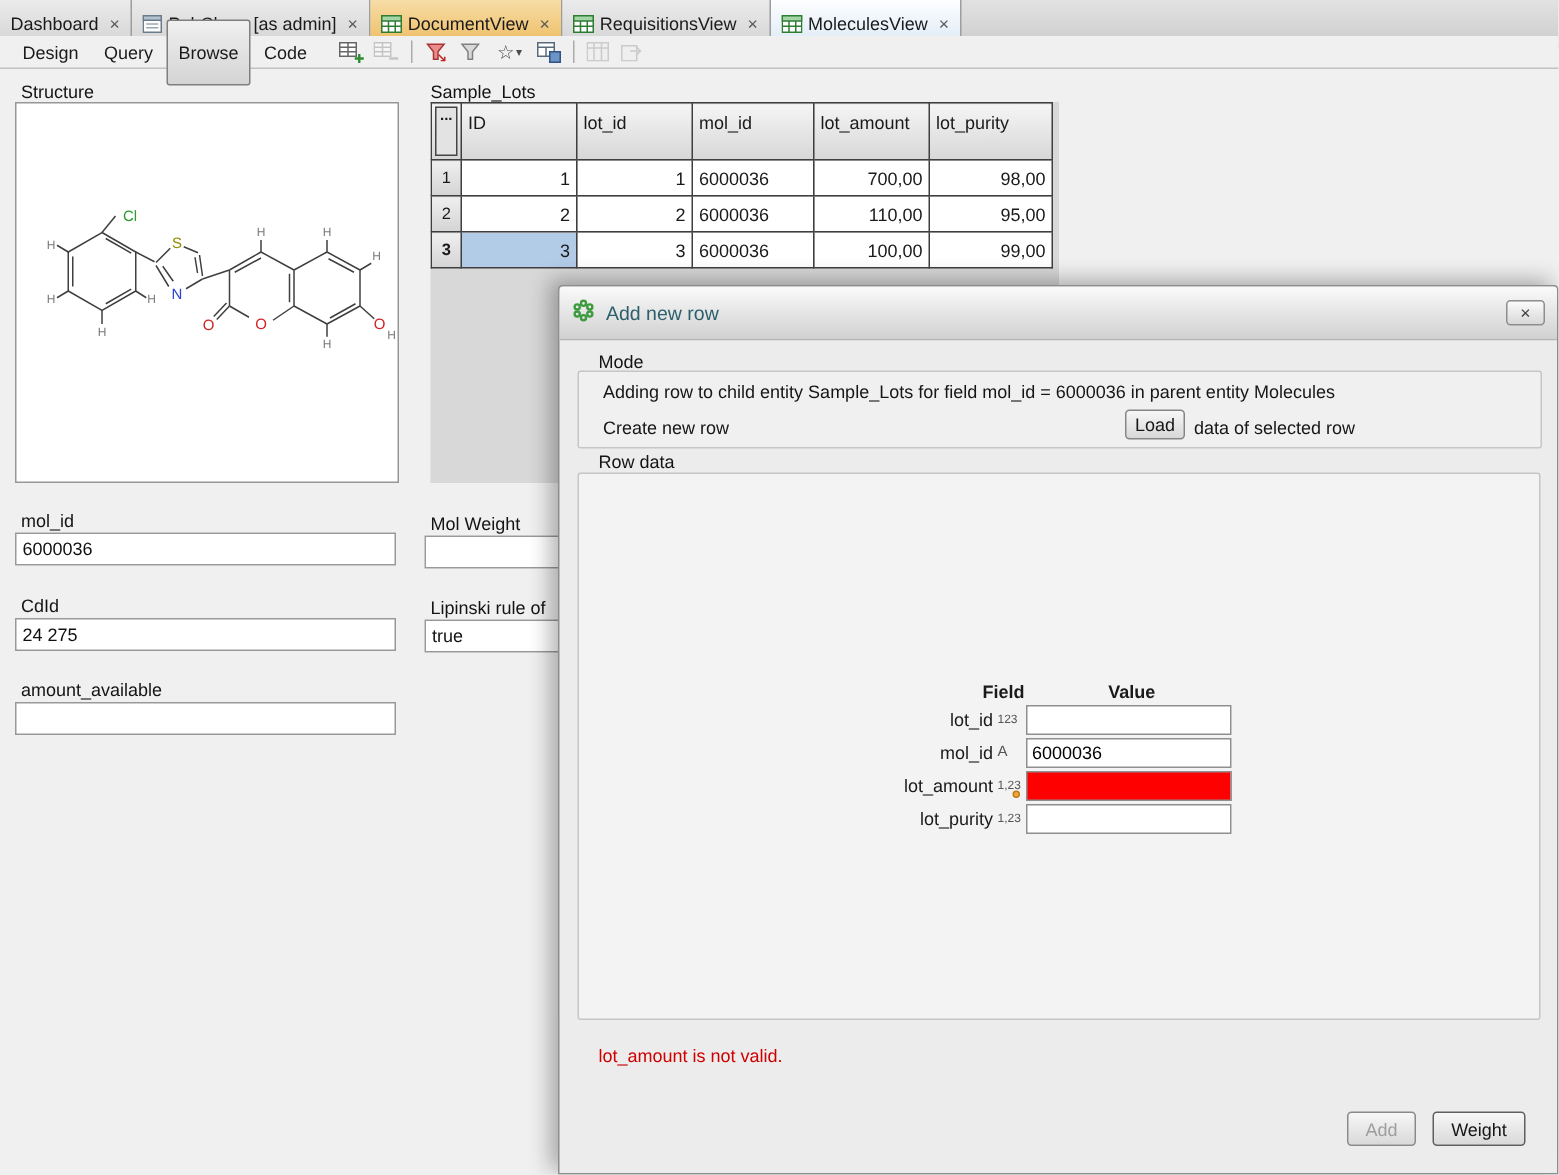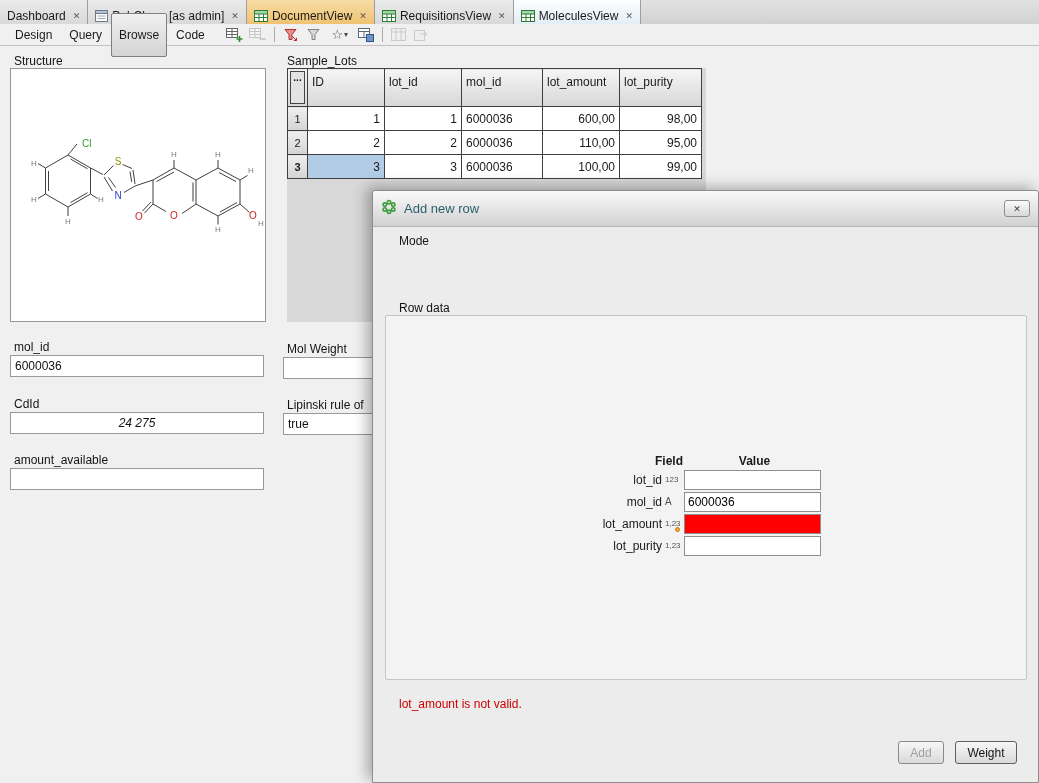--- a/index.html
+++ b/index.html
@@ -38,21 +38,21 @@
   .grid th.corner { width:20px; background:linear-gradient(#f5f5f5,#d7d7d7); padding:2px; vertical-align:top; }
   .corner-btn { width:100%; height:33px; border:1px solid #454545; background:#e3e3e3; font-size:10px; line-height:11px; text-align:center; }
   td.rowhead { width:20px; background:linear-gradient(#efefef,#d4d4d4); text-align:center; font-size:11px; }
   tr.selected td.rowhead { font-weight:bold; }
   td.cell { background:#ffffff; height:24px; padding:0 4px; }
   td.cell.num { text-align:right; }
   td.cell.sel { background:#b2cbe7; }
 
   
   .tfield { position:absolute; width:254px; height:22px; background:#fff; border:1px solid #999999; padding:0 4px; font:12px "Liberation Sans",sans-serif; color:#111; }
-  .tfield.right { text-align:center;font-style:italic; }
+  .tfield.right { text-align:left; }
 
   
   .dialog { position:absolute; left:372px; top:190px; width:667px; height:593px; background:#ececec; border:1px solid #8d8d8d; border-radius:3px 3px 0 0; box-shadow:-5px -3px 14px rgba(0,0,0,.3); z-index:10; }
   .dlg-title { position:absolute; top:0; left:0; right:0; height:36px; background:linear-gradient(#fafafa,#d1d1d1); border-bottom:1px solid #b3b3b3; border-radius:3px 3px 0 0; display:flex; align-items:center; padding:0 8px; gap:7px; }
   .dlg-title-text { font-size:13px; color:#2c5f6b; }
   .dlg-close { margin-left:auto; width:26px; height:17px; border:1px solid #8e8e8e; border-radius:3px; background:linear-gradient(#fbfbfb,#d8d8d8); display:flex; align-items:center; justify-content:center; font-size:9px; color:#3f3f3f; }
   .grp-label { position:absolute; font-size:12px; color:#141414; }
   .grp { position:absolute; border:1px solid #c6c6c6; border-radius:2px; }
   .mode-grp { left:12px; top:56px; width:643px; height:52px; background:#f0f0f0; }
   .rowdata-grp { left:12px; top:124px; width:642px; height:365px; background:#f3f3f3; }
@@ -257,21 +257,21 @@
       <th class="col" style="width:77px">lot_id</th>
       <th class="col" style="width:81px">mol_id</th>
       <th class="col" style="width:77px">lot_amount</th>
       <th class="col" style="width:82px">lot_purity</th>
     </tr>
     <tr>
       <td class="rowhead">1</td>
       <td class="cell num">1</td>
       <td class="cell num">1</td>
       <td class="cell">6000036</td>
-      <td class="cell num">600,00</td>
+      <td class="cell num">700,00</td>
       <td class="cell num">98,00</td>
     </tr>
     <tr>
       <td class="rowhead">2</td>
       <td class="cell num">2</td>
       <td class="cell num">2</td>
       <td class="cell">6000036</td>
       <td class="cell num">110,00</td>
       <td class="cell num">95,00</td>
     </tr>
@@ -314,20 +314,26 @@
             <circle cx="3.8" cy="5.6" r="1.7"></circle>
           </g>
         </svg></span>
     <span class="dlg-title-text">Add new row</span>
     <span class="dlg-close">
         <span>✕</span>
       </span>
   </div>
 
   <span class="grp-label" style="left:26px;top:43px">Mode</span>
+  <div class="grp mode-grp">
+    <span class="grp-text" style="left:16px;top:6px">Adding row to child entity Sample_Lots for field mol_id = 6000036 in parent entity Molecules</span>
+    <span class="grp-text" style="left:16px;top:30px">Create new row</span>
+    <button class="load-btn">Load</button>
+    <span class="grp-text" style="left:410px;top:30px">data of selected row</span>
+  </div>
 
   <span class="grp-label" style="left:26px;top:110px">Row data</span>
   <div class="grp rowdata-grp">
     <div class="ftable">
       <div class="fhead">
         <span class="fh-field">Field</span>
         <span class="fh-value">Value</span>
       </div>
       <div class="frow">
         <span class="flabel">lot_id</span>

